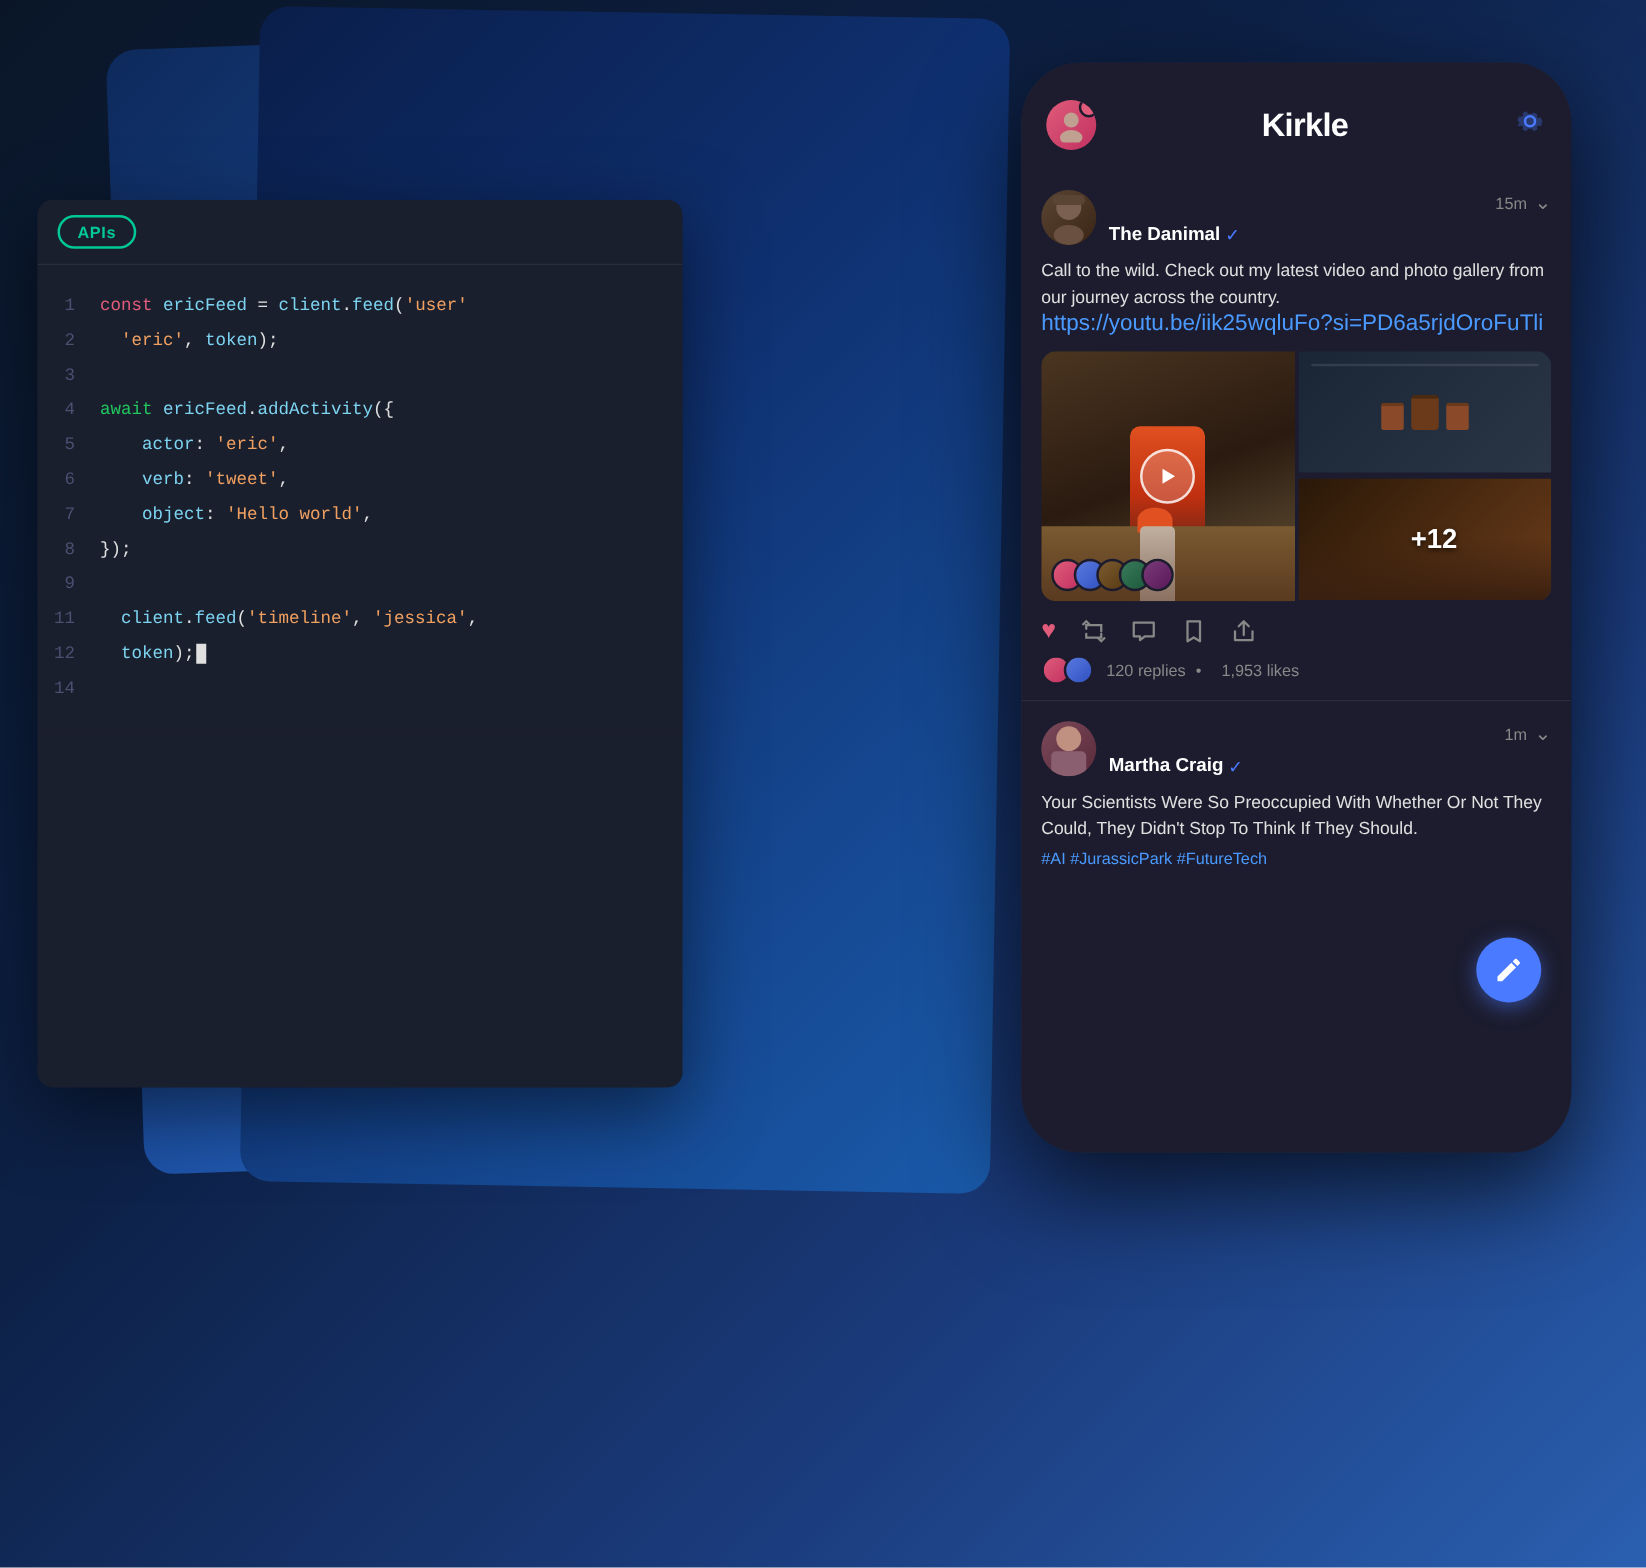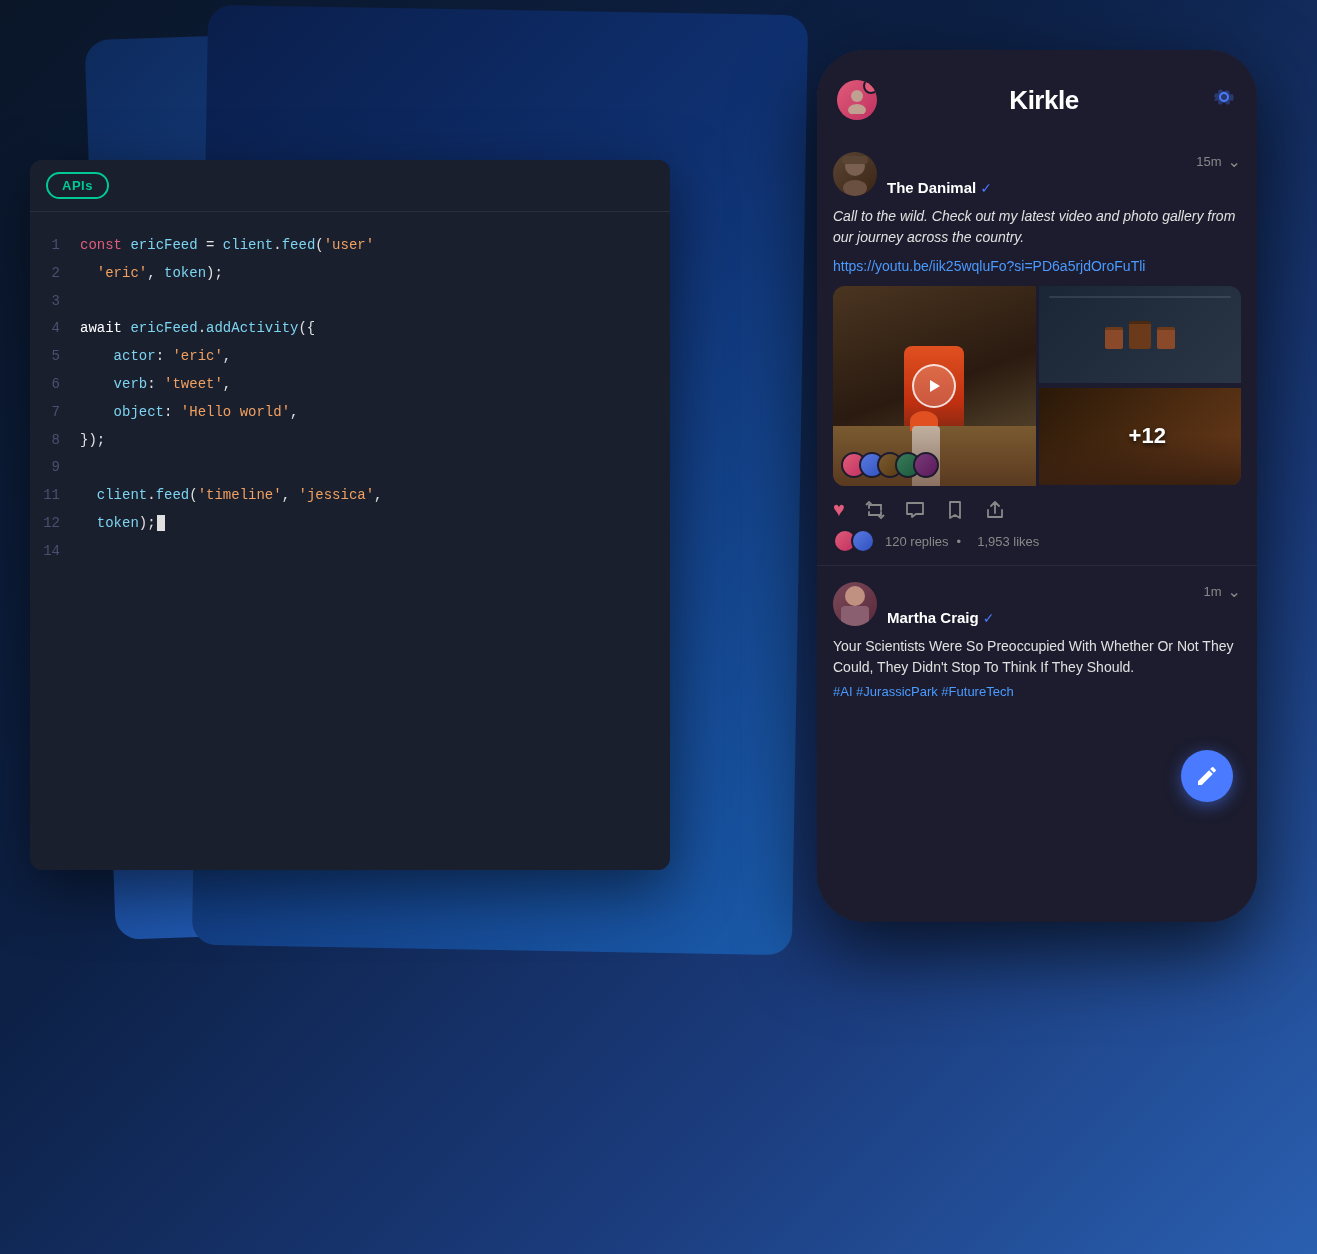--- a/index.html
+++ b/index.html
@@ -36,21 +36,21 @@
       border-radius: 24px;
       transform: rotate(1deg);
       z-index: 2;
     }
 
     
     .code-editor {
       position: absolute;
       top: 160px;
       left: 30px;
-      width: 640px;
+      width: 516px;
       height: 710px;
       background: #1a1f2e;
       border-radius: 12px;
       z-index: 3;
       overflow: hidden;
       box-shadow: 0 20px 60px rgba(0,0,0,0.5);
     }
 
     .code-editor-header {
       background: #1a1f2e;
@@ -94,21 +94,21 @@
       flex-shrink: 0;
       user-select: none;
     }
 
     .code-text {
       color: #e0e0e0;
       white-space: pre;
     }
 
     .kw-const { color: #e05c7a; }
-    .kw-await { color: #ffffff; }
+    .kw-await { color: #22c55e; }
     .kw-string { color: #f0a060; }
     .kw-method { color: #7dd4f0; }
     .kw-var { color: #7dd4f0; }
     .kw-prop { color: #7dd4f0; }
 
     
     .phone-container {
       position: absolute;
       top: 50px;
       right: 60px;
@@ -294,27 +294,25 @@
 
     .chevron-icon {
       color: #888;
       font-size: 16px;
     }
 
     .post-text {
       color: #e0e0e0;
       font-size: 14px;
       line-height: 1.5;
-      margin-bottom: 10px;
-      font-style: italic;
     }
 
     .post-link {
       color: #4a9aff;
-      font-size: 14px;
+      font-size: 18px;
       display: block;
       margin-bottom: 12px;
       word-break: break-all;
     }
 
     
     .photo-grid {
       display: grid;
       grid-template-columns: 1fr 1fr;
       grid-template-rows: auto auto;

